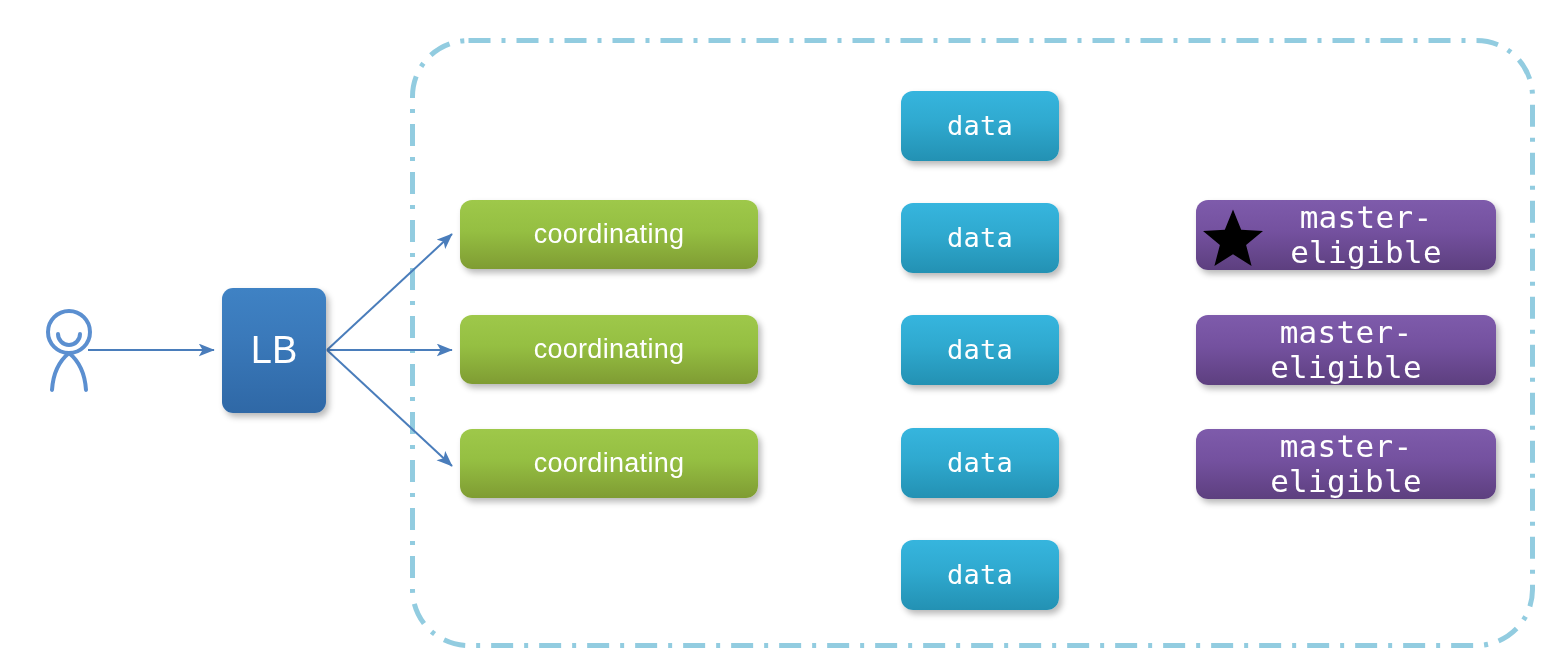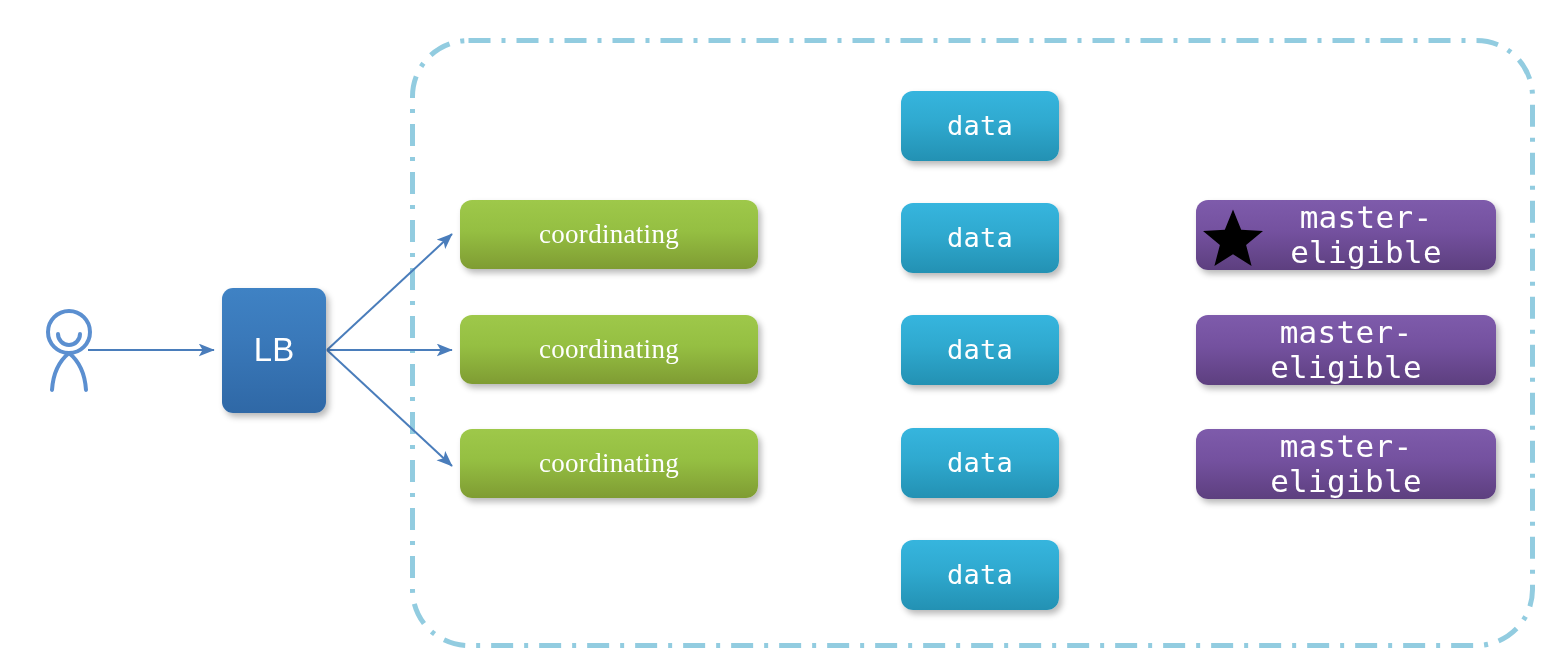--- a/index.html
+++ b/index.html
@@ -36,27 +36,27 @@
     justify-content: center;
     color: #ffffff;
     box-shadow: 3px 4px 6px rgba(0,0,0,0.28);
     text-align: center;
     line-height: 1.12;
   }
 
   .node-lb {
     background: linear-gradient(180deg, #3f82c4 0%, #3a79ba 40%, #2f68a6 100%);
     font-family: "Liberation Sans", sans-serif;
-    font-size: 33px;
+    font-size: 38px;
     border-radius: 11px;
   }
 
   .node-coordinating {
     background: linear-gradient(180deg, #9ec84a 0%, #95bf42 45%, #7f9c33 100%);
-    font-family: Liberation Serif, serif;
+    font-family: Liberation Sans, sans-serif;
     font-size: 27px;
     letter-spacing: 0.3px;
   }
 
   .node-data {
     background: linear-gradient(180deg, #36b5de 0%, #2fa9cf 45%, #2391b3 100%);
     font-family: "DejaVu Sans Mono", monospace;
     font-size: 27px;
     letter-spacing: 0.3px;
   }

